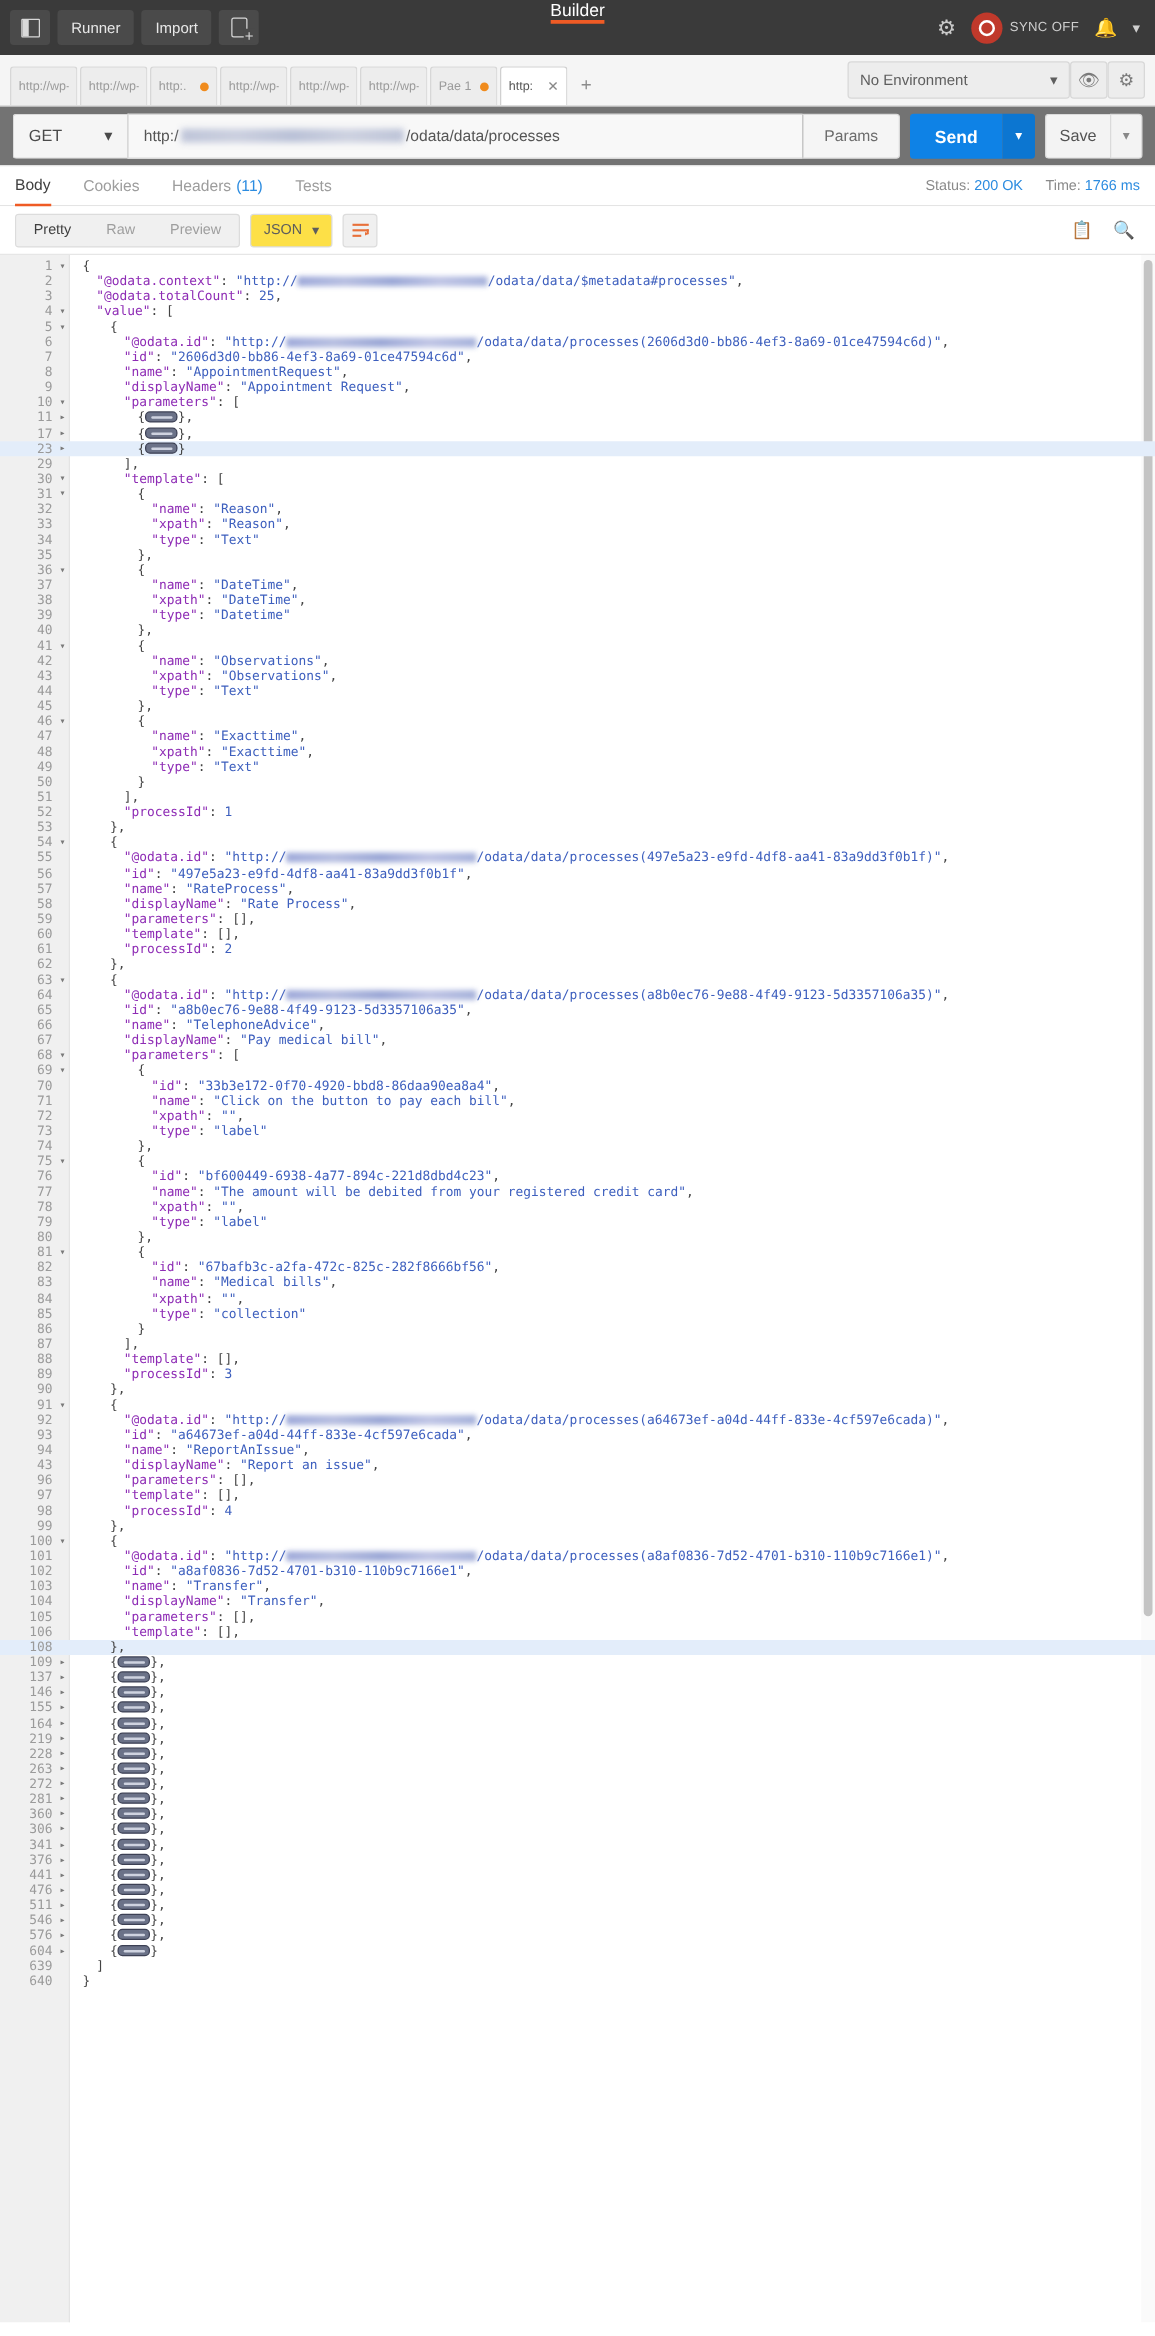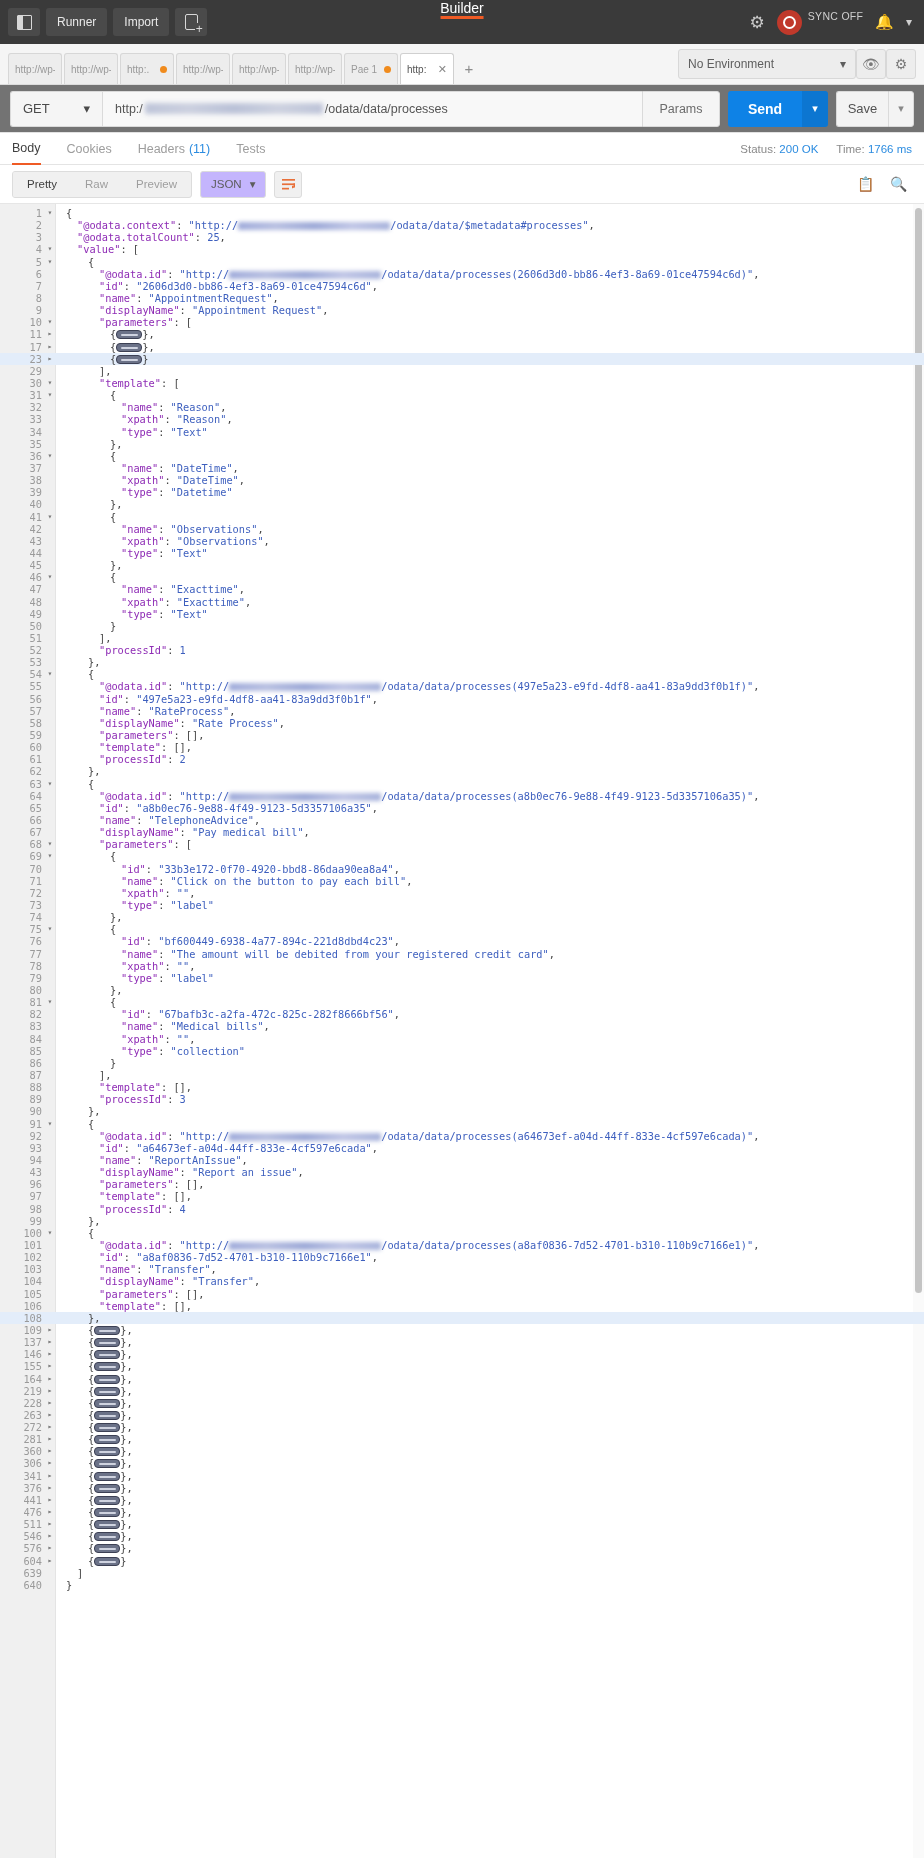--- a/index.html
+++ b/index.html
@@ -98,21 +98,21 @@
     border-bottom: 3px solid #ef5b25;
   }
   .topbar-right {
     margin-left: auto;
     display: flex;
     align-items: center;
     gap: 12px;
     padding-right: 4px;
   }
   .bug-icon { color: #c9c9c9; font-size: 17px; cursor: pointer; }
-  .sync-wrap { display: flex; align-items: flex-start; gap: 6px; cursor: pointer; }
+  .sync-wrap { display: flex; align-items: center; gap: 6px; cursor: pointer; }
   .sync-circle {
     width: 25px; height: 25px;
     border-radius: 50%;
     background: #c0392b;
     display: flex;
     align-items: center;
     justify-content: center;
   }
   .sync-circle::after {
     content: "";
@@ -385,21 +385,21 @@
     padding: 0 14px;
     display: flex;
     align-items: center;
     font-size: 11.5px;
     color: #9e9e9e;
     cursor: pointer;
   }
   .seg-item.active { color: #3f3f3f; background: #f0f0f0; }
   .json-sel {
     height: 27px;
-    background: #c4b5fd;
+    background: #fde047;
     border: 1px solid #dcdcdc;
     border-radius: 3px;
     display: flex;
     align-items: center;
     gap: 8px;
     padding: 0 10px;
     font-size: 11.5px;
     color: #5d5d5d;
     cursor: pointer;
   }

